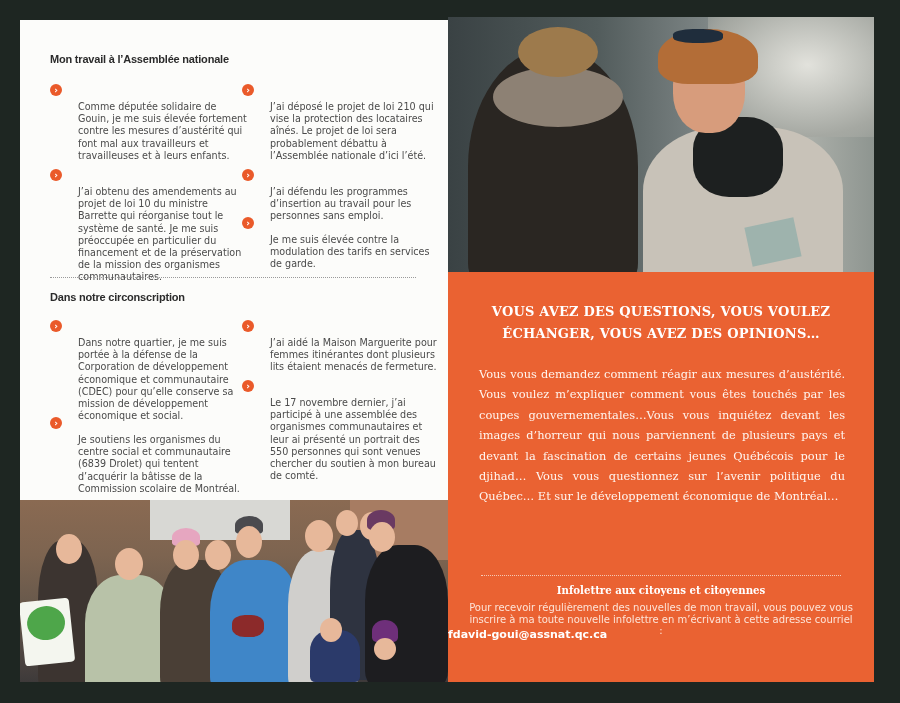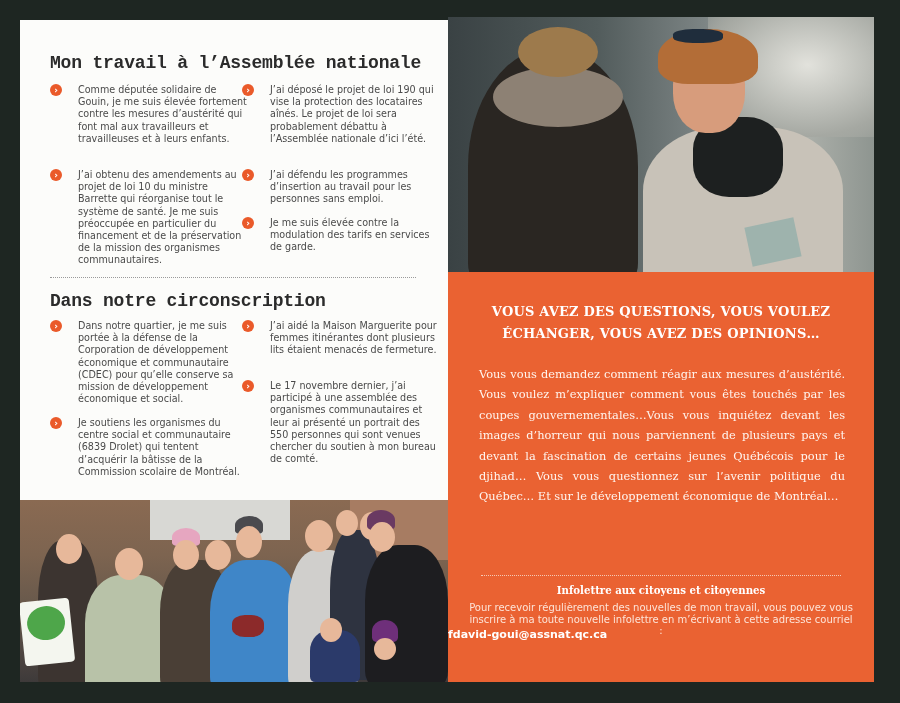--- a/index.html
+++ b/index.html
@@ -1,20 +1,20 @@
 <!DOCTYPE html>
 <html><head>
 <meta charset="utf-8">
 <style>
   html,body{margin:0;padding:0;}
   body{width:900px;height:703px;background:#1e2622;position:relative;overflow:hidden;font-family:"DejaVu Sans",sans-serif;}
   .left{position:absolute;left:20px;top:20px;width:428px;height:480px;background:#fcfcfa;}
-  .sec-title{position:absolute;left:30px;font-family:Liberation Mono, monospace;font-weight:bold;font-size:18px;color:#2b2b2b;letter-spacing:-0.2px;}
+  .sec-title{position:absolute;left:30px;font-family:Liberation Sans, sans-serif;font-weight:bold;font-size:11px;color:#2b2b2b;letter-spacing:-0.2px;}
   .item{position:absolute;width:170px;font-size:9.6px;line-height:12.2px;color:#4a4a4a;}
-  .item .txt{display:block;}
+  .item .txt{display:block;margin-top:17px;}
   .bullet{position:absolute;left:-28px;top:0px;width:12px;height:12px;border-radius:50%;background:#ea5a2a;color:#fff;font-size:9px;line-height:12px;text-align:center;font-weight:bold;}
   .divider{position:absolute;left:30px;top:257px;width:366px;border-top:1px dotted #9a9a9a;}
   .group-photo{position:absolute;left:20px;top:500px;width:428px;height:182px;overflow:hidden;
     background:linear-gradient(180deg,#8a6a52 0%,#7d6450 30%,#6a5a4c 55%,#3e3a3a 100%);}
   .gp-sky{position:absolute;left:130px;top:0;width:140px;height:40px;background:#d8d8d4;}
   .gp-wall{position:absolute;left:330px;top:0;width:98px;height:60px;background:#a77c62;}
   .person{position:absolute;border-radius:40% 40% 10% 10%;}
   .head{position:absolute;border-radius:50%;background:#e7b89a;}
   .hat{position:absolute;border-radius:50% 50% 20% 20%;}
   .poster{position:absolute;left:2px;top:100px;width:50px;height:64px;background:#f4f6ef;border-radius:4px;transform:rotate(-6deg);}
@@ -49,21 +49,21 @@
   <div class="item" style="left:58px;top:64px;">
     <span class="bullet">›</span>
     <span class="txt">Comme députée solidaire de Gouin, je me suis élevée fortement contre les mesures d’austérité qui font mal aux travailleurs et travailleuses et à leurs enfants.</span>
   </div>
   <div class="item" style="left:58px;top:149px;">
     <span class="bullet">›</span>
     <span class="txt">J’ai obtenu des amendements au projet de loi 10 du ministre Barrette qui réorganise tout le système de santé. Je me suis préoccupée en particulier du financement et de la préservation de la mission des organismes communautaires.</span>
   </div>
   <div class="item" style="left:250px;top:64px;">
     <span class="bullet">›</span>
-    <span class="txt">J’ai déposé le projet de loi 190 qui vise la protection des locataires aînés. Le projet de loi sera probablement débattu à l’Assemblée nationale d’ici l’été.</span>
+    <span class="txt">J’ai déposé le projet de loi 210 qui vise la protection des locataires aînés. Le projet de loi sera probablement débattu à l’Assemblée nationale d’ici l’été.</span>
   </div>
   <div class="item" style="left:250px;top:149px;">
     <span class="bullet">›</span>
     <span class="txt">J’ai défendu les programmes d’insertion au travail pour les personnes sans emploi.</span>
   </div>
   <div class="item" style="left:250px;top:197px;">
     <span class="bullet">›</span>
     <span class="txt">Je me suis élevée contre la modulation des tarifs en services de garde.</span>
   </div>
 

